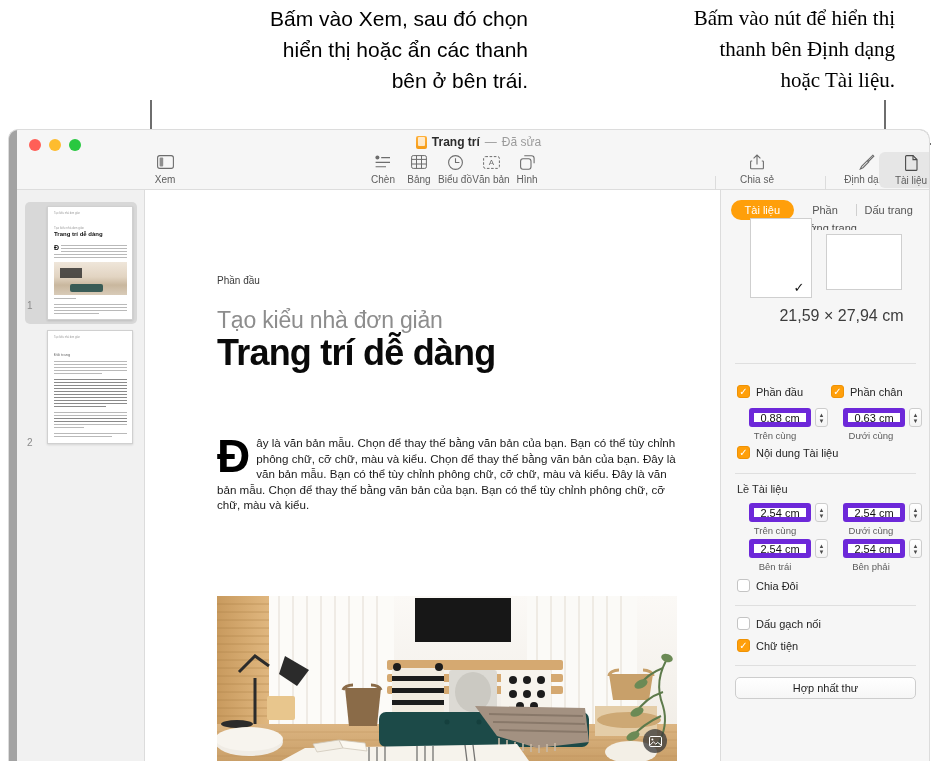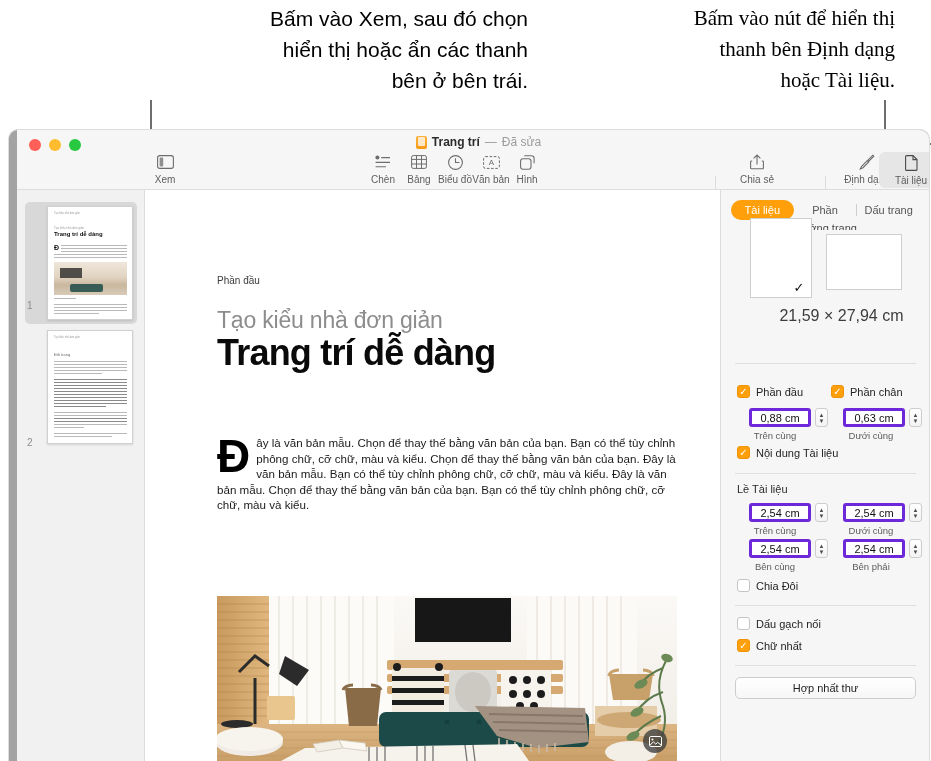--- a/index.html
+++ b/index.html
@@ -309,21 +309,21 @@
   .box.on::after {
     content: "✓"; font-size: 10px; line-height: 1; color: #fff;
   }
 
   .stepfield {
     position: absolute;
     display: flex; align-items: center; gap: 4px;
   }
   .stepfield input {
     width: 62px; height: 19px;
-    border: 3px solid #6d28d9; border-radius: 3px;
+    border: 5px solid #6d28d9; border-radius: 3px;
     background: #fff;
     text-align: center;
     font-size: 11px; color: #111;
     font-family: "Liberation Sans", sans-serif;
     padding: 0;
   }
   .stepper {
     width: 13px; height: 19px;
     border: 1px solid #cdcdcd; border-radius: 3px;
     background: linear-gradient(180deg,#ffffff,#f3f3f3);
@@ -796,21 +796,21 @@
         </div>
         <div class="sublabel" style="left:110px; top:335px;">Dưới cùng</div>
 
         <div class="stepfield" style="left:28px; top:349px;">
           <input type="text" value="2,54 cm" style="">
           <span class="stepper">
               <span>▲</span>
               <span>▼</span>
             </span>
         </div>
-        <div class="sublabel" style="left:14px; top:371px;">Bên cùng</div>
+        <div class="sublabel" style="left:14px; top:371px;">Bên trái</div>
 
         <div class="stepfield" style="left:122px; top:349px;">
           <input type="text" value="2,54 cm" style="">
           <span class="stepper">
               <span>▲</span>
               <span>▼</span>
             </span>
         </div>
         <div class="sublabel" style="left:110px; top:371px;">Bên phải</div>
 
@@ -821,21 +821,21 @@
 
         <div class="hr" style="top:415px;"></div>
 
         <div class="chk" style="left:16px; top:427px;">
           <span class="box"></span>
           <span>Dấu gạch nối</span>
         </div>
 
         <div class="chk" style="left:16px; top:449px;">
           <span class="box on"></span>
-          <span>Chữ nhất</span>
+          <span>Chữ tiện</span>
         </div>
 
         <div class="hr" style="top:475px;"></div>
 
         <div class="wide-btn" style="top:487px;">Hợp nhất thư</div>
 
       </div>
     </div>
   </div>
 </div>

